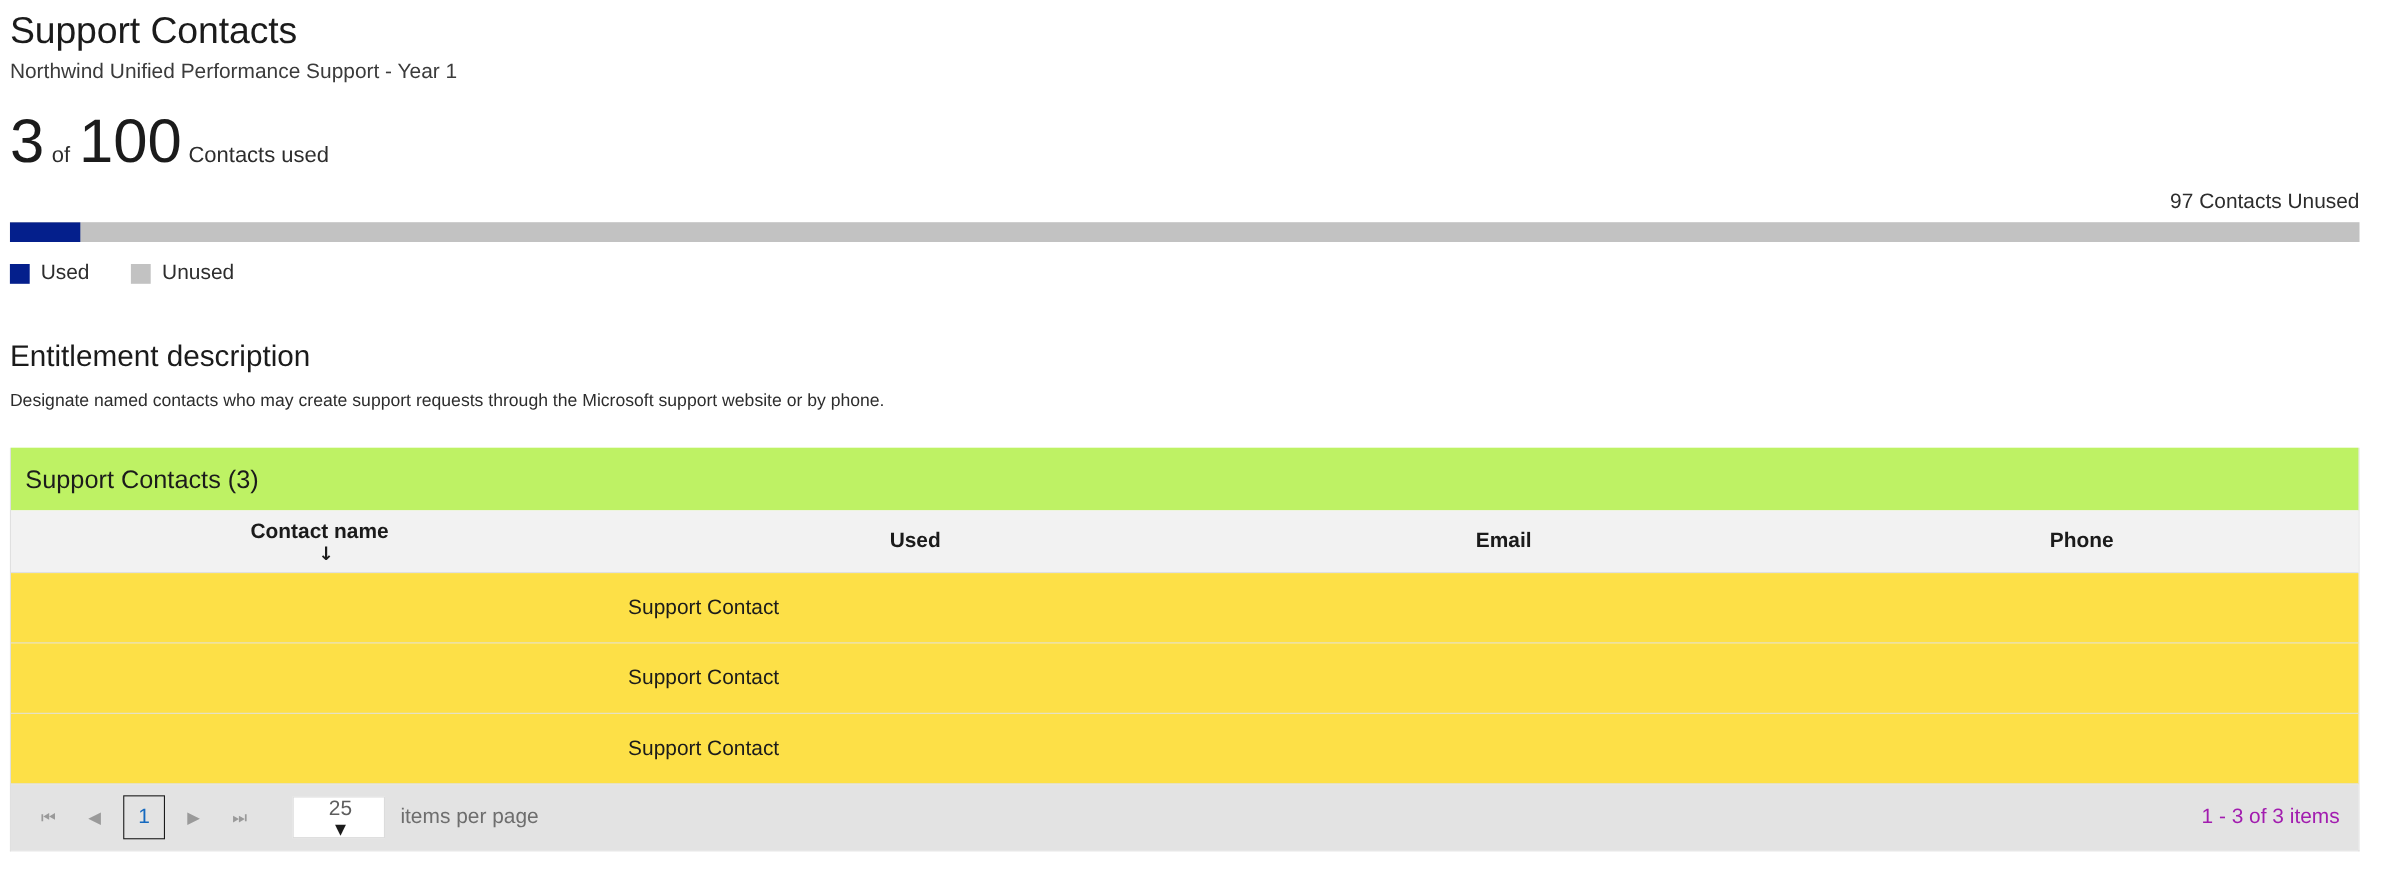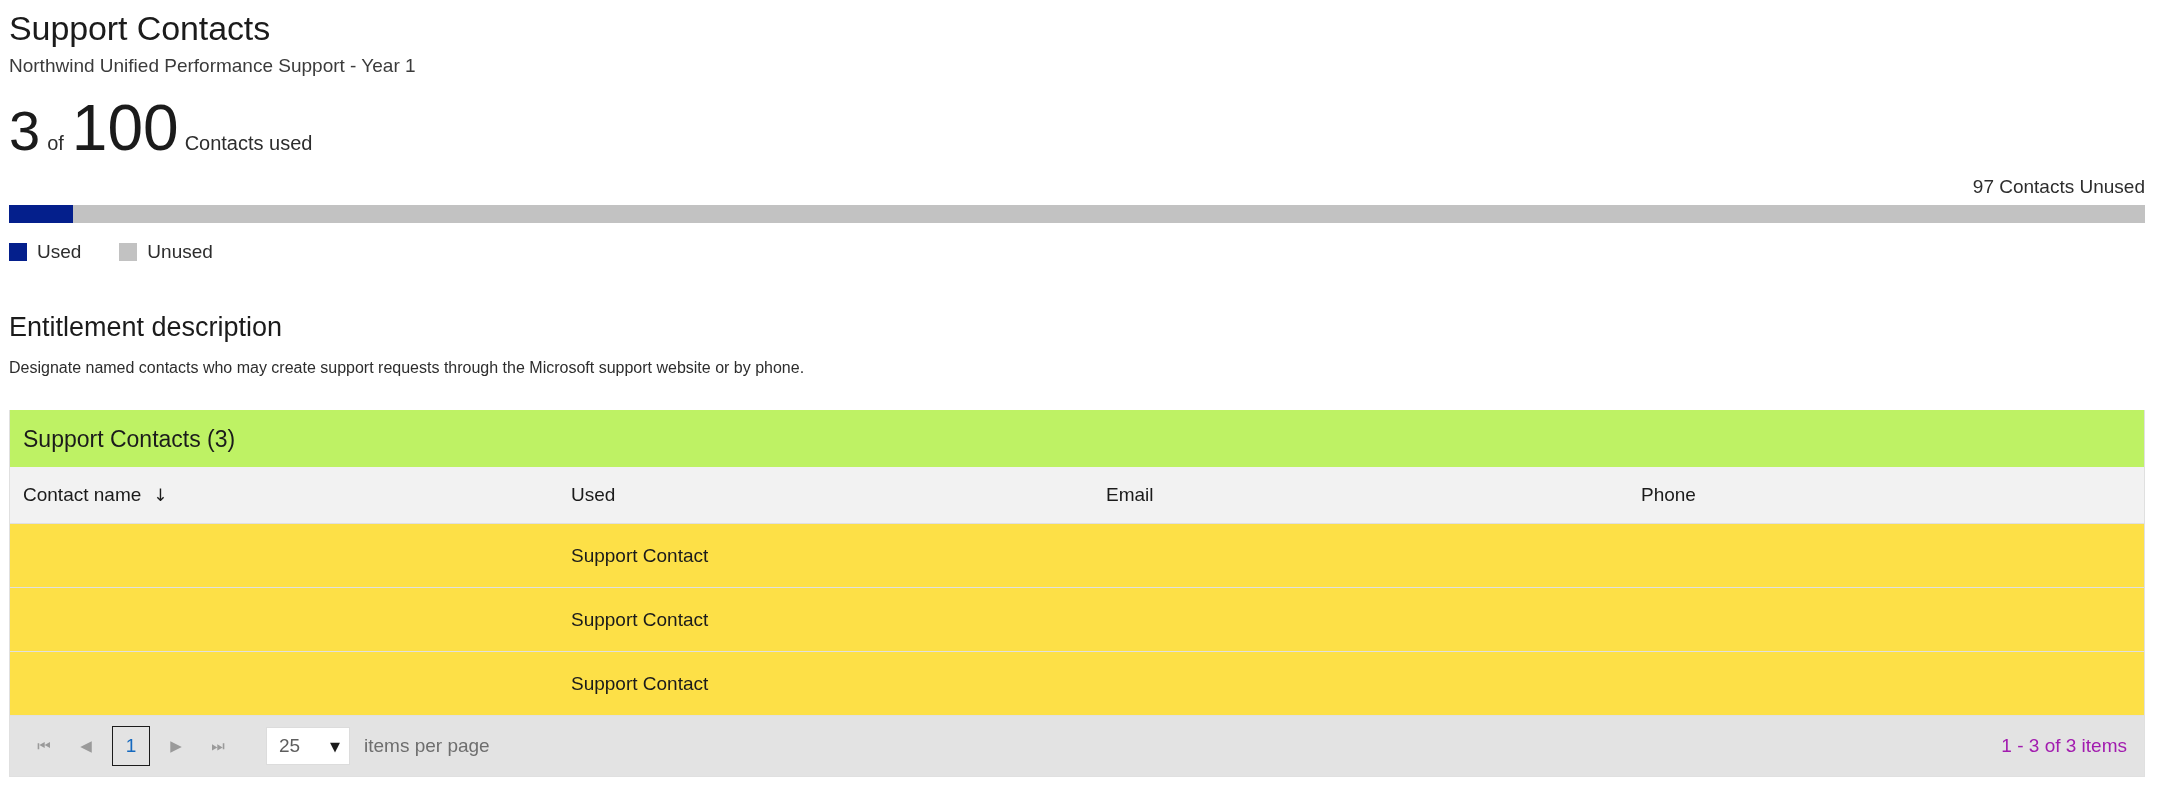--- a/index.html
+++ b/index.html
@@ -55,21 +55,21 @@
     color: #1b1b1b;
   }
   .usage-of {
     font-size: 20px;
     line-height: 24px;
     font-weight: 400;
     color: #2d2d2d;
     margin: 0 8px 0 7px;
   }
   .usage-total {
-    font-size: 64px;
+    font-size: 56px;
     line-height: 56px;
     font-weight: 300;
     color: #1b1b1b;
   }
   .usage-caption {
     font-size: 20px;
     line-height: 24px;
     font-weight: 400;
     color: #2d2d2d;
     margin-left: 6px;
@@ -166,28 +166,29 @@
   .grid-head {
     background: #f2f2f2;
     display: flex;
     align-items: center;
     height: 57px;
     border-bottom: 1px solid #e0e0e0;
     box-sizing: border-box;
   }
   .grid-head-cell {
     font-size: 19px;
-    font-weight: 400;
+    font-weight: 700;
     color: #1b1b1b;
     line-height: 24px;
     padding-left: 13px;
     box-sizing: border-box;
     display: flex;
     align-items: center;
     white-space: nowrap;
+    flex-direction: column;
   }
   .sort-arrow {
     margin-left: 12px;
     font-size: 17px;
     line-height: 17px;
     color: #1b1b1b;
   }
   .col-name  { width: 548px; }
   .col-role  { width: 535px; }
   .col-email { width: 535px; }
@@ -253,20 +254,21 @@
     height: 38px;
     background: #ffffff;
     border: 1px solid #dcdcdc;
     display: flex;
     align-items: center;
     justify-content: space-between;
     padding: 0 9px 0 12px;
     box-sizing: border-box;
     font-size: 19px;
     color: #5e5e5e;
+    flex-direction: column;
   }
   .pager-select .caret {
     font-size: 13px;
     color: #1b1b1b;
     line-height: 13px;
   }
   .pager-label {
     margin-left: 14px;
     font-size: 19px;
     color: #6e6e6e;

